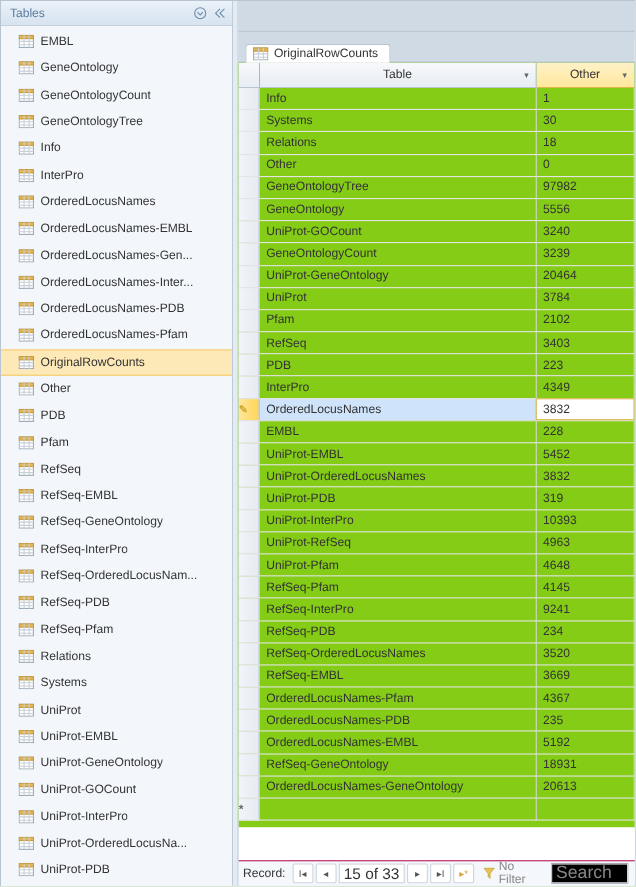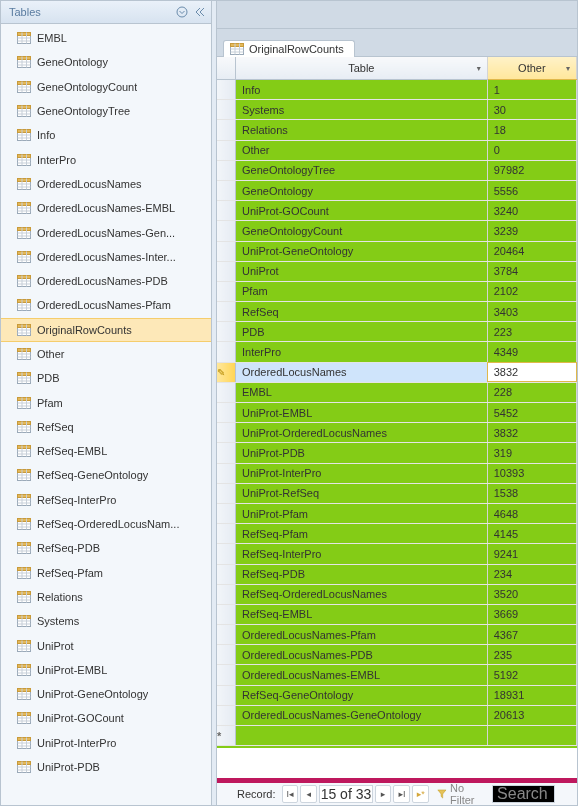--- a/index.html
+++ b/index.html
@@ -196,27 +196,27 @@
   }
   tr.new td.row-selector { color:#666; font-weight:bold; }
   .pencil {
     color:#b58a00;
     font-size:10px;
   }
 
   
   .navbar {
     height: 22px;
-    border-top: 5px solid #be185d;
+    border-top: 1px solid #be185d;
     background: #f4f7fb;
     display:flex;
     align-items:center;
     font-size:11px;
     color:#333;
-    padding: 0 20px;
+    padding: 0 4px;
     gap:2px;
     margin-top:30px;
   }
   .navbar .lbl { margin-right:4px; }
   .navbar .nav-btn {
     width:18px;
     height:16px;
     border:1px solid #cdd5de;
     background:#fff;
     display:flex;
@@ -672,20 +672,33 @@
           <span class="tbl-icon">
             <svg width="14" height="12" viewBox="0 0 14 12">
               <rect x="0.5" y="0.5" width="13" height="11" fill="#fff" stroke="#9aa9b8"></rect>
               <rect x="0.5" y="0.5" width="13" height="3" fill="#e3b85a" stroke="#c89a3a"></rect>
               <line x1="0.5" y1="6" x2="13.5" y2="6" stroke="#c7cfd8"></line>
               <line x1="0.5" y1="9" x2="13.5" y2="9" stroke="#c7cfd8"></line>
               <line x1="5" y1="0.5" x2="5" y2="11.5" stroke="#c7cfd8"></line>
               <line x1="9.5" y1="0.5" x2="9.5" y2="11.5" stroke="#c7cfd8"></line>
             </svg>
           </span>
+          <span class="label">UniProt-OrderedLocusNa...</span>
+        </div>
+        <div class="table-item">
+          <span class="tbl-icon">
+            <svg width="14" height="12" viewBox="0 0 14 12">
+              <rect x="0.5" y="0.5" width="13" height="11" fill="#fff" stroke="#9aa9b8"></rect>
+              <rect x="0.5" y="0.5" width="13" height="3" fill="#e3b85a" stroke="#c89a3a"></rect>
+              <line x1="0.5" y1="6" x2="13.5" y2="6" stroke="#c7cfd8"></line>
+              <line x1="0.5" y1="9" x2="13.5" y2="9" stroke="#c7cfd8"></line>
+              <line x1="5" y1="0.5" x2="5" y2="11.5" stroke="#c7cfd8"></line>
+              <line x1="9.5" y1="0.5" x2="9.5" y2="11.5" stroke="#c7cfd8"></line>
+            </svg>
+          </span>
           <span class="label">UniProt-PDB</span>
         </div>
       </div>
   </div>
 
   <div class="splitter"></div>
 
   <div class="main">
     <div style="height:32px;background:#d0dae5;border-bottom:1px solid #b8c4d0;"></div>
     <div class="tab-bar" style="margin-top:-33px;">
@@ -819,21 +832,21 @@
               <td>319</td>
             </tr>
             <tr>
               <td class="row-selector"></td>
               <td>UniProt-InterPro</td>
               <td>10393</td>
             </tr>
             <tr>
               <td class="row-selector"></td>
               <td>UniProt-RefSeq</td>
-              <td>1538</td>
+              <td>4963</td>
             </tr>
             <tr>
               <td class="row-selector"></td>
               <td>UniProt-Pfam</td>
               <td>4648</td>
             </tr>
             <tr>
               <td class="row-selector"></td>
               <td>RefSeq-Pfam</td>
               <td>4145</td>

